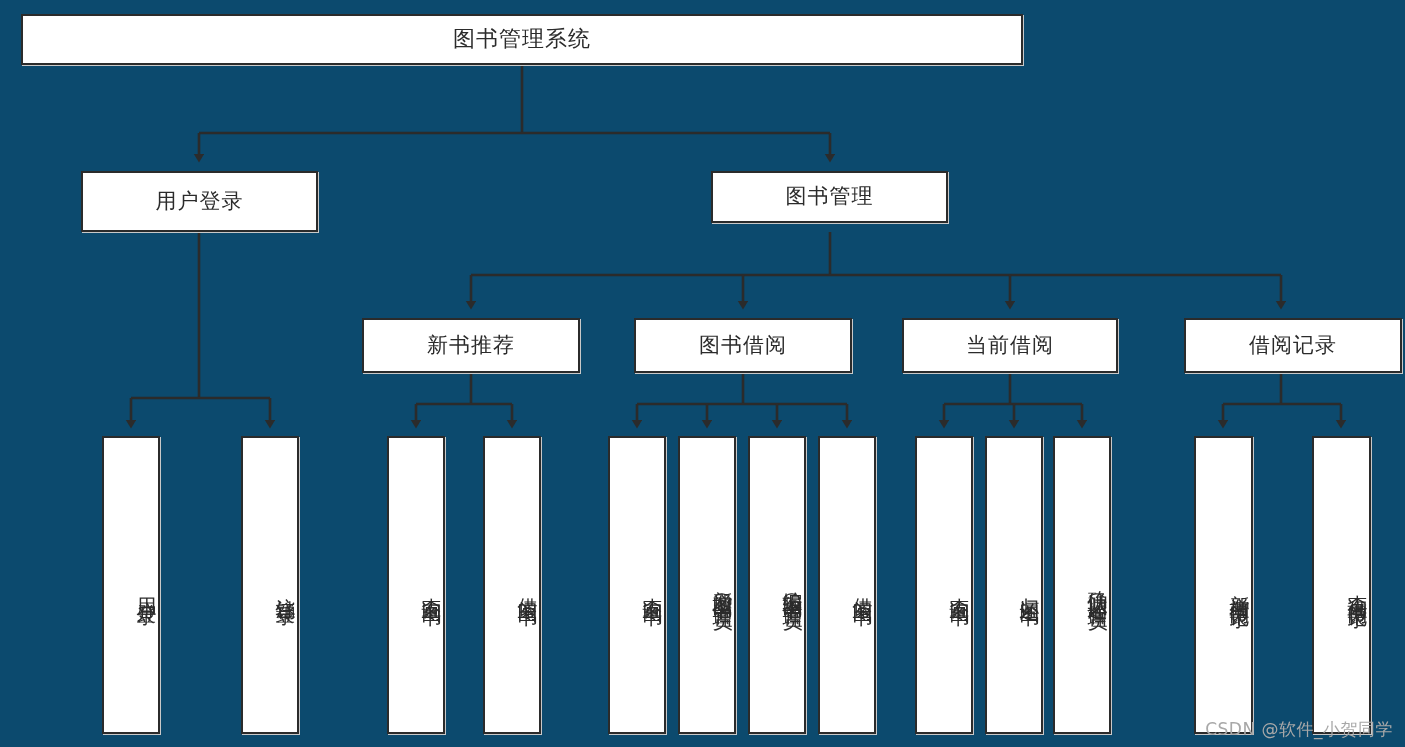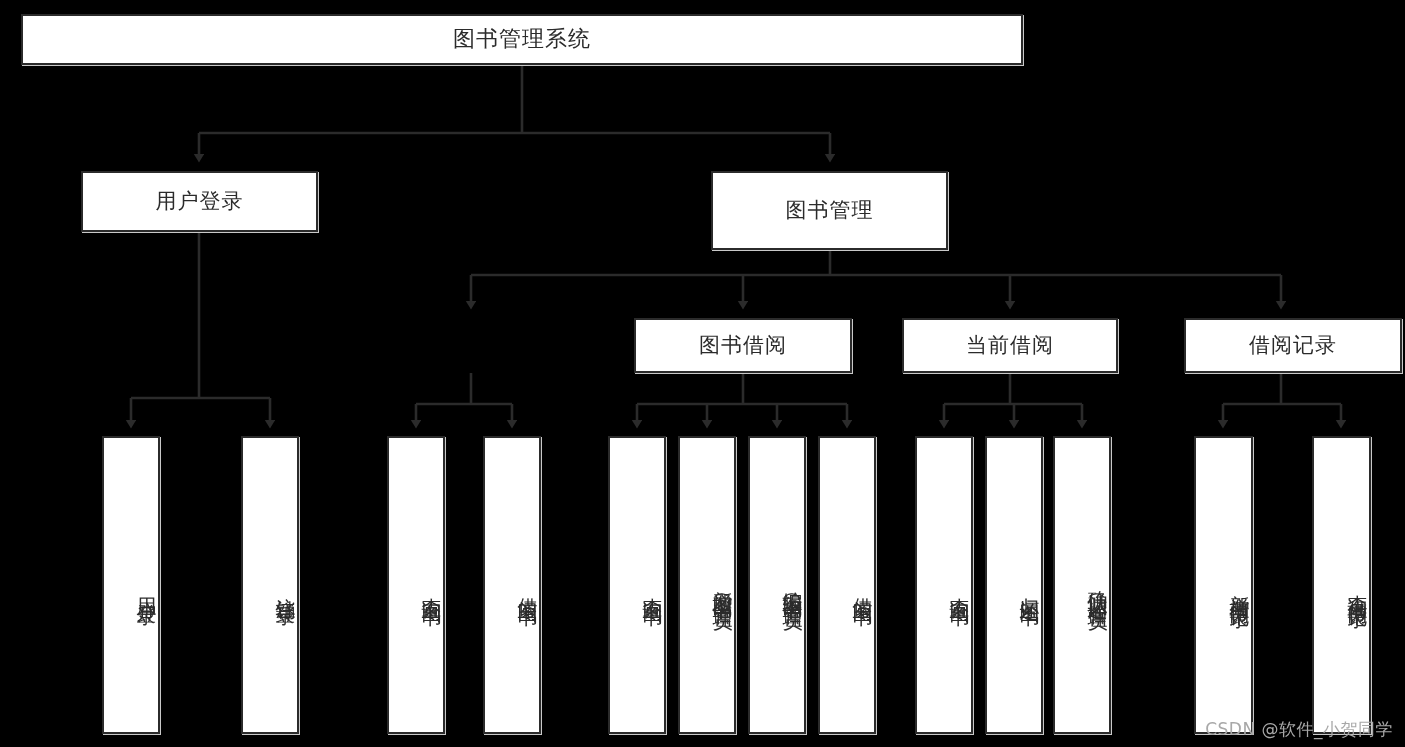--- a/index.html
+++ b/index.html
@@ -7,21 +7,21 @@
     padding: 0;
     background: #ffffff;
   }
   body {
     font-family: "DejaVu Sans", "Liberation Sans", sans-serif;
   }
   #canvas {
     position: relative;
     width: 1405px;
     height: 747px;
-    background: #000000;
+    background: #0c4a6e;
     overflow: hidden;
   }
   svg.connectors {
     position: absolute;
     left: 0;
     top: 0;
     width: 1405px;
     height: 747px;
     pointer-events: none;
   }
@@ -126,24 +126,27 @@
   </svg>
 
   <div class="node horiz root" style="left:21px; top:14px; width:1002px; height:51px;">
     <span class="label">图书管理系统</span>
   </div>
 
   <div class="node horiz" style="left:81px; top:171px; width:237px; height:61px;">
     <span class="label">用户登录</span>
   </div>
 
-  <div class="node horiz" style="left:711px; top:171px; width:237px; height:79px;">
+  <div class="node horiz" style="left:711px; top:171px; width:237px; height:52px;">
     <span class="label">图书管理</span>
   </div>
 
+  <div class="node horiz" style="left:362px; top:318px; width:218px; height:55px;">
+    <span class="label">新书推荐</span>
+  </div>
 
   <div class="node horiz" style="left:634px; top:318px; width:218px; height:55px;">
     <span class="label">图书借阅</span>
   </div>
 
   <div class="node horiz" style="left:902px; top:318px; width:216px; height:55px;">
     <span class="label">当前借阅</span>
   </div>
 
   <div class="node horiz" style="left:1172px; top:318px; width:218px; height:55px;margin-left:12px;">

